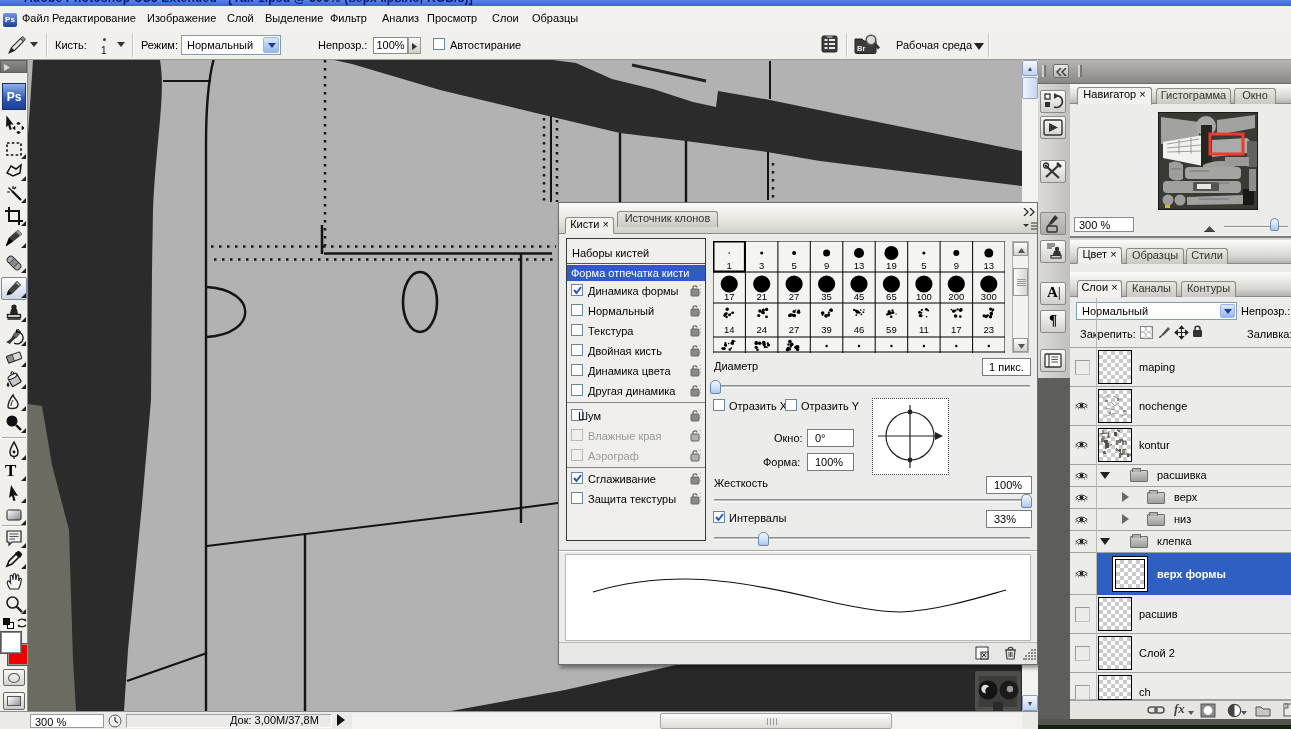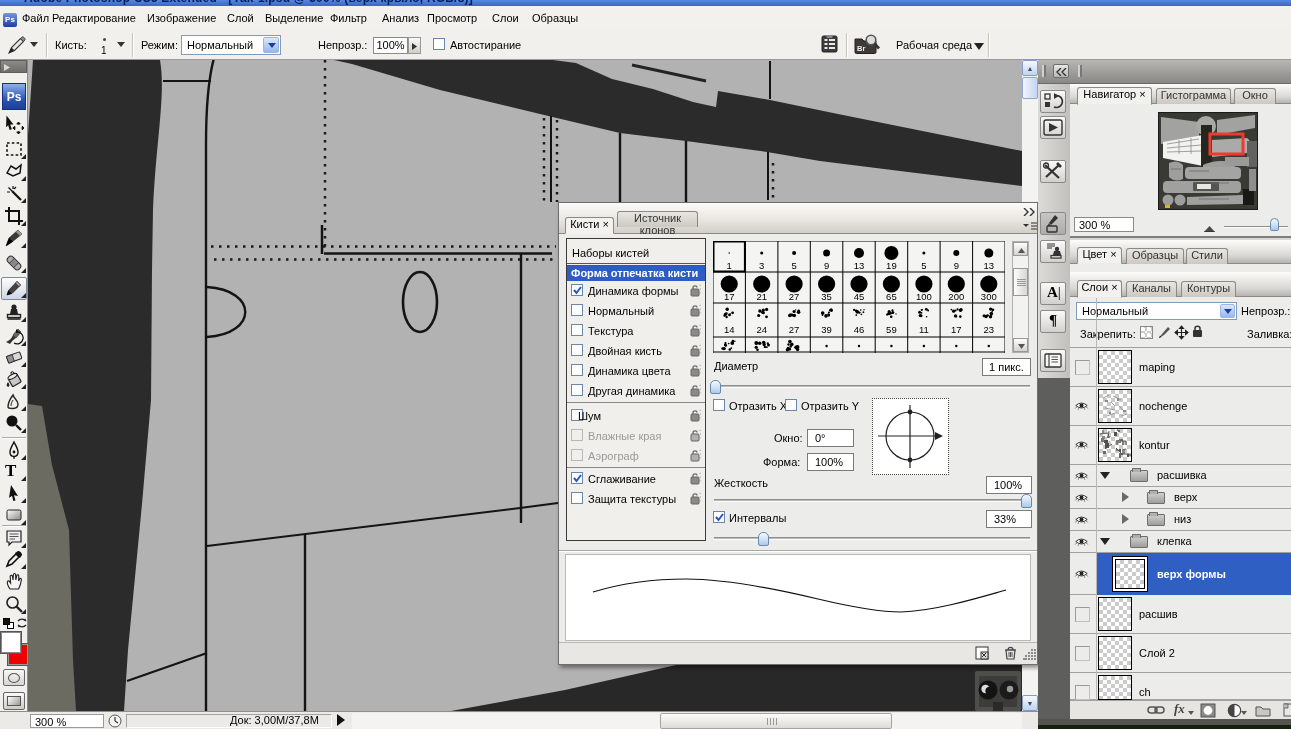--- a/index.html
+++ b/index.html
@@ -405,37 +405,37 @@
   <div class="abs" style="left:109px;top:4px;width:1px;height:7px;background:#999"></div>
   <div class="abs" style="left:112px;top:4px;width:1px;height:7px;background:#999"></div>
   <div class="abs" style="left:115px;top:4px;width:1px;height:7px;background:#999"></div>
  </div>
 </div>
 
 <div class="abs" id="pal">
 
  <div class="abs" style="left:0;top:0;width:478px;height:31px;background:linear-gradient(180deg,#fbfbf9 0%,#e8e6e1 55%,#d2cfc9 100%);border-bottom:1px solid #8a8a86"></div>
  <div class="tab tabon" style="left:6px;top:14px;width:49px;height:17px;z-index:2;border-bottom:1px solid #f2f1ee">Кисти ×</div>
- <div class="tab taboff" style="left:58px;top:8px;width:81px;height:16px">Источник клонов</div>
+ <div class="tab taboff" style="left:58px;top:8px;width:101px;height:16px">Источник клонов</div>
  <svg class="abs" style="left:464px;top:5px" width="14" height="8">
       <path d="M1 0 l4 4 l-4 4 M7 0 l4 4 l-4 4" stroke="#333" stroke-width="1.4" fill="none"></path>
     </svg>
  <svg class="abs" style="left:464px;top:19px" width="14" height="9">
       <path d="M0 2 l3 3 l3 -3 Z" fill="#333"></path>
       <path d="M8 1 h6 M8 4 h6 M8 7 h6" stroke="#333" stroke-width="1.1"></path>
     </svg>
 
  <div class="abs" style="left:0;top:31px;width:478px;height:408px;background:#ececea"></div>
 
  <div class="abs" style="left:7px;top:35px;width:140px;height:303px;background:#f0efec;border:1px solid #3a3a3a">
   <div class="txt" style="left:5px;top:8px">Наборы кистей</div>
   <div class="abs" style="left:0;top:24px;width:138px;height:1px;background:#555"></div>
   <div class="abs" style="left:0;top:26px;width:138px;height:1px;background:#555"></div>
   <div class="abs" style="left:0;top:27px;width:138px;height:15px;background:#2e5cc4">
-        <span class="txt" style="left:4px;top:1px;color:#fff;font-weight:bold">Форма отпечатка кисти</span>
+        <span class="txt" style="left:4px;top:1px;color:#fff;font-weight:normal">Форма отпечатка кисти</span>
       </div>
 <div class="abs" style="left:4px;top:45px;width:12px;height:12px;background:#fff;border:1px solid #6a86a8">
         <svg style="position:absolute;left:1px;top:1px" width="9" height="9">
           <path d="M1 4 L3.5 7 L8 1" stroke="#2556c8" stroke-width="2" fill="none"></path>
         </svg>
       </div>
 <span class="txt" style="left:21px;top:46px;color:#000">Динамика формы</span>
 <svg class="abs" style="left:122px;top:45px" width="12" height="13">
         <rect x="2" y="5" width="8" height="7" rx="1" fill="#8a8a88" stroke="#666"></rect>
         <path d="M4 5 V3.6 C4 1.2 8 1.2 8 3.6" fill="none" stroke="#666" stroke-width="1.3"></path>

